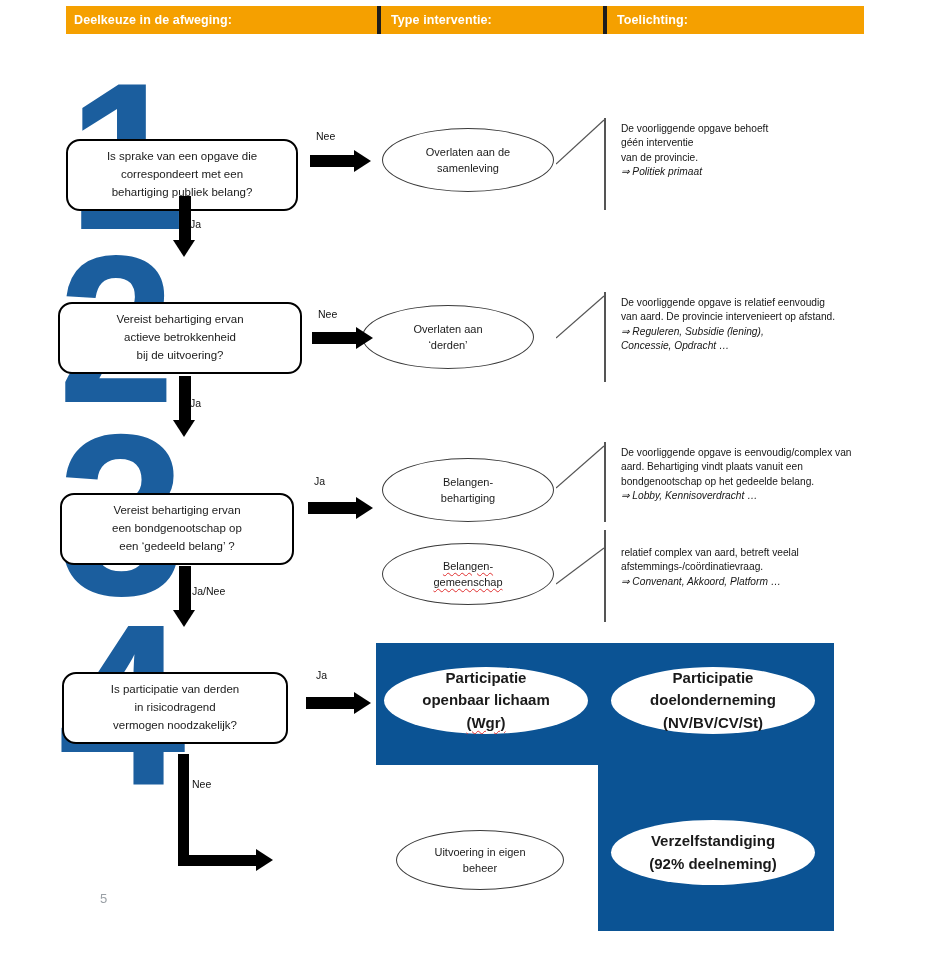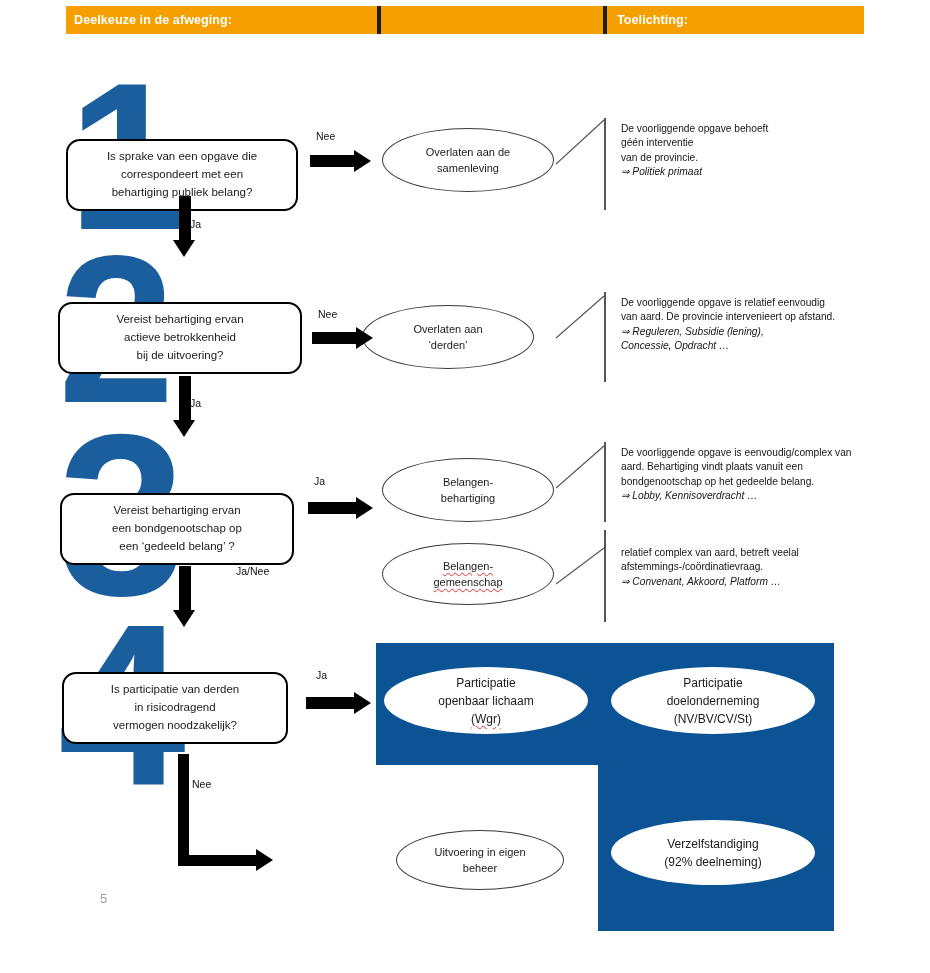--- a/index.html
+++ b/index.html
@@ -25,21 +25,21 @@
 
   
   .dbox{position:absolute;background:#ffffff;border:2.2px solid #000000;border-radius:14px;
         display:flex;align-items:center;justify-content:center;text-align:center;
         font-size:11.5px;line-height:1.55;color:#1a1a1a;z-index:6;}
 
   
   .ell{position:absolute;background:#ffffff;border:1.3px solid #3a3a3a;border-radius:50%;
        display:flex;align-items:center;justify-content:center;text-align:center;
        font-size:11px;line-height:1.5;color:#1a1a1a;z-index:6;}
-  .ell.bold{font-weight:400;font-size:12px;border:none;}
+  .ell.bold{font-weight:700;font-size:15px;border:none;}
   .sp{ text-decoration: underline; text-decoration-color:#e03030;
        text-decoration-style: wavy; text-decoration-thickness:1px;
        text-underline-offset:2px;}
 
   
   .bluepanel{position:absolute;background:#0B5394;z-index:3;}
 
   
   .arrow-r{position:absolute;z-index:7;}
   .arrow-d{position:absolute;z-index:7;}
@@ -61,20 +61,21 @@
   .pagenum{position:absolute;left:100px;top:891px;font-size:13px;color:#9aa0a6;}
 </style>
 </head>
 <body>
 
 <div class="stage">
 
   <div class="hdr">
     <div class="hdr-cell" style="left:8px;width:300px;">Deelkeuze in de afweging:</div>
     <div class="hdr-sep" style="left:311px;"></div>
+    <div class="hdr-cell" style="left:325px;width:210px;">Type interventie:</div>
     <div class="hdr-sep" style="left:537px;"></div>
     <div class="hdr-cell" style="left:551px;width:230px;">Toelichting:</div>
   </div>
 
   <div class="wm" style="left:68px;top:52px;font-size:210px;">1</div>
   <div class="wm" style="left:58px;top:225px;font-size:210px;">2</div>
   <div class="wm" style="left:58px;top:400px;font-size:230px;">3</div>
   <div class="wm" style="left:58px;top:590px;font-size:230px;">4</div>
 
   <div class="bluepanel" style="left:376px;top:643px;width:458px;height:122px;"></div>
@@ -198,21 +199,21 @@
   <div class="vrule" style="left:604px;top:530px;height:92px;"></div>
   <svg class="leader" style="left:556px;top:546px;" width="52" height="42">
     <line x1="0" y1="38" x2="48" y2="2" stroke="#555" stroke-width="1.2"></line>
   </svg>
   <div class="note" style="left:621px;top:546px;width:290px;">
     <div>relatief complex van aard, betreft veelal</div>
     <div>afstemmings-/coördinatievraag.</div>
     <div><i>⇒ Convenant, Akkoord, Platform …</i></div>
   </div>
 
-  <div class="lbl" style="left:192px;top:565px;margin-left:44px;">Ja/Nee</div>
+  <div class="lbl" style="left:192px;top:585px;">Ja/Nee</div>
   <div class="arrow-d" style="left:173px;top:566px;width:24px;height:62px;">
     <div class="arrow-shaft-v" style="left:6px;top:0;width:12px;height:46px;"></div>
     <div class="arrow-head-d" style="left:0;top:44px;"></div>
   </div>
 
   <div class="dbox" style="left:62px;top:672px;width:222px;height:68px;align-items:center;">
     <div>
       <div>Is participatie van derden</div>
       <div>in risicodragend</div>
       <div>vermogen noodzakelijk?</div>

